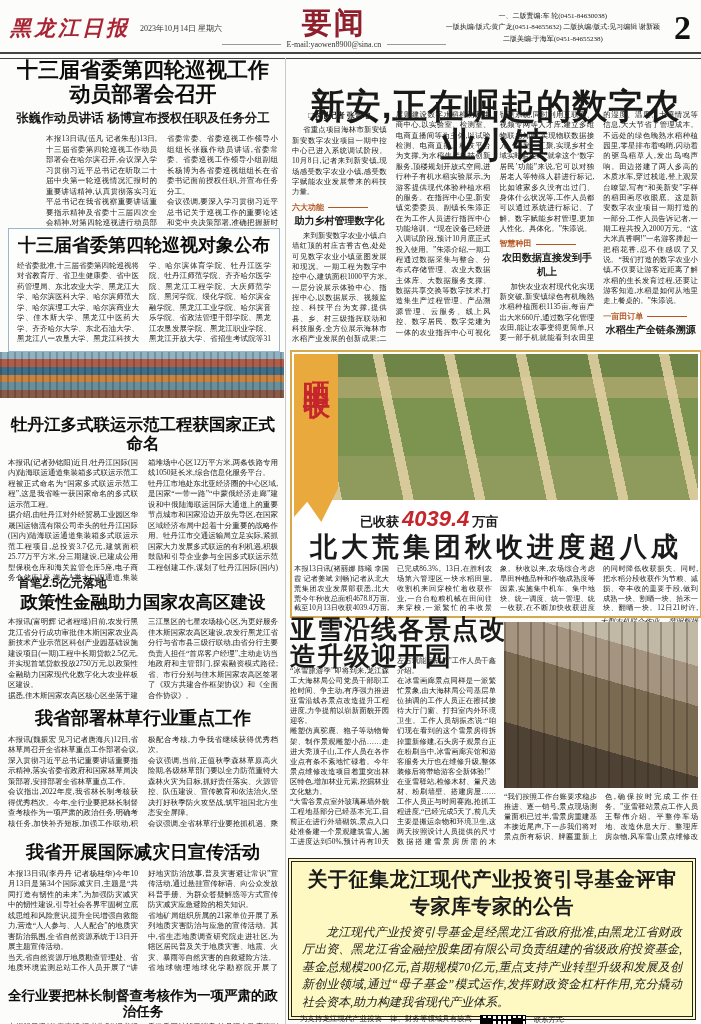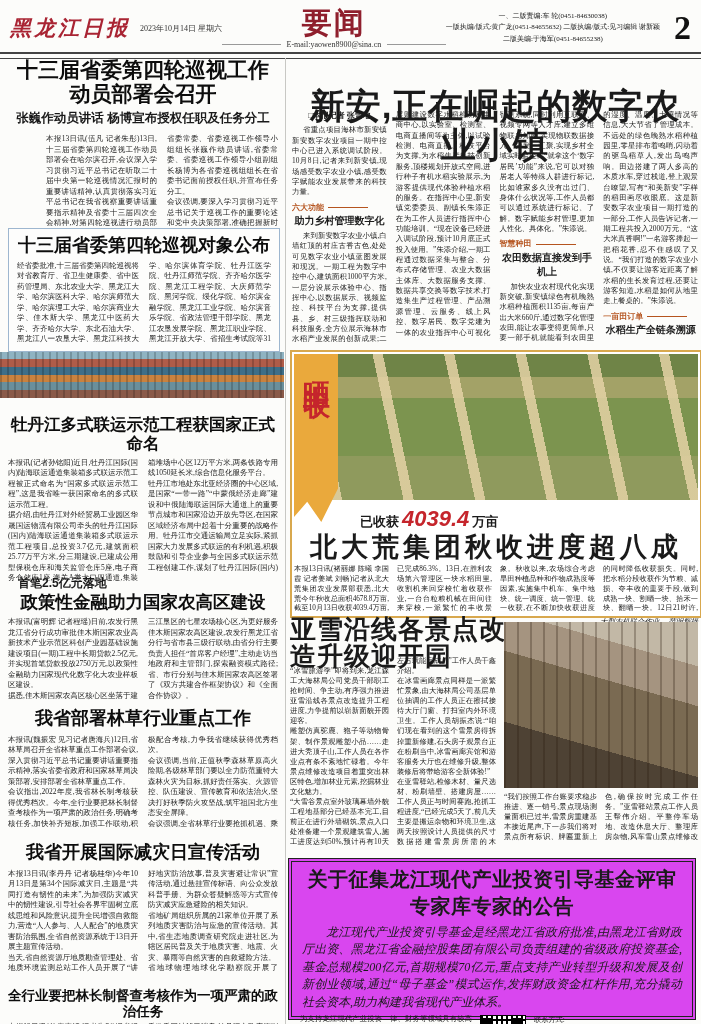--- a/index.html
+++ b/index.html
@@ -68,21 +68,21 @@
   .yaxue{position:absolute;left:290px;top:616px;width:408px;height:236px;}
   .yx-hl{font-family:"Liberation Sans",sans-serif;font-weight:bold;font-size:26px;letter-spacing:1px;line-height:1.05;width:218px;}
   .yx-by{font-style:italic;font-size:8px;text-align:center;line-height:1.5;margin:4px 0;}
   .yx-body{position:absolute;left:0;top:40px;width:206px;height:196px;column-count:2;column-gap:8px;
            font-size:7.3px;line-height:1.38;text-align:justify;overflow:hidden;white-space:pre-line;}
   .yx-photo{position:absolute;left:214px;top:6px;width:194px;height:166px;}
   .yx-under{position:absolute;left:214px;top:176px;width:194px;height:60px;column-count:2;column-gap:8px;
             font-size:7.3px;line-height:1.38;text-align:justify;overflow:hidden;}
   
   .notice{position:absolute;left:288px;top:858px;width:408px;height:162px;
-          border:4px double #222;background:#d946ef;padding:4px 8px;box-sizing:border-box;}
+          border:4px double #222;background:#fef9c3;padding:4px 8px;box-sizing:border-box;}
   .nt-hl{font-family:"Liberation Sans",sans-serif;font-weight:bold;font-size:20px;text-align:center;letter-spacing:.5px;}
   .nt-intro{font-style:italic;font-size:12px;line-height:1.45;text-align:justify;margin:4px 2px;text-indent:2em;}
   .nt-flex{display:flex;gap:8px;}
   .nt-cols{flex:1;column-count:2;column-gap:8px;font-size:7.2px;line-height:1.38;text-align:justify;
            overflow:hidden;height:78px;white-space:pre-line;}
   .qrstack{width:46px;display:flex;flex-direction:column;gap:4px;align-items:center;}
   .qr{width:44px;height:40px;border:1px solid #000;background:
       linear-gradient(#000,#000) 2px 2px/10px 10px no-repeat,
       linear-gradient(#000,#000) calc(100% - 2px) 2px/10px 10px no-repeat,
       linear-gradient(#000,#000) 2px calc(100% - 2px)/10px 10px no-repeat,

